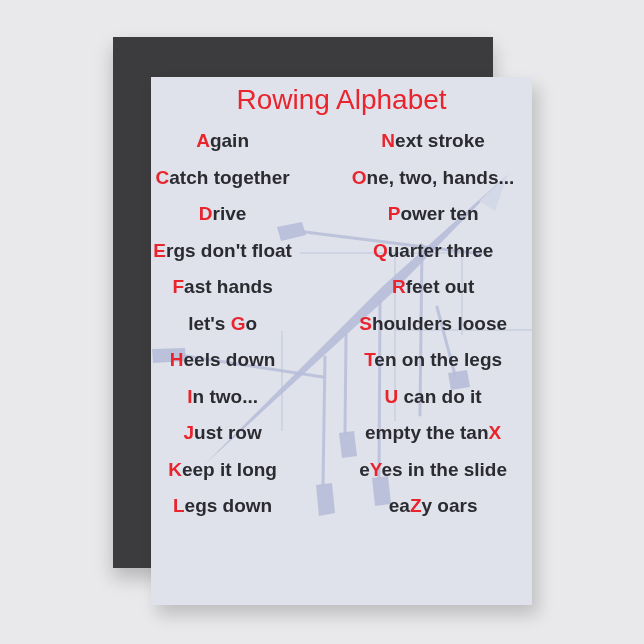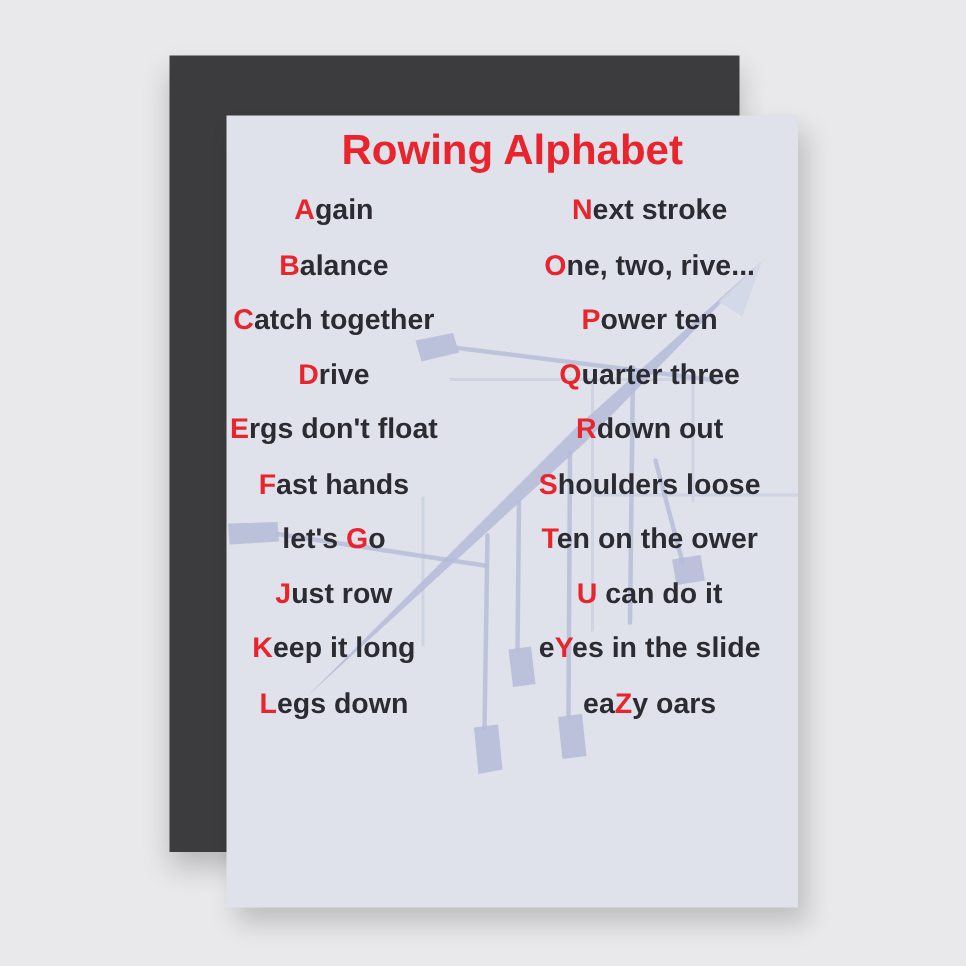--- a/index.html
+++ b/index.html
@@ -26,21 +26,21 @@
     overflow:hidden;
   }
   .boat-svg{position:absolute;left:0;top:0;width:381px;height:528px;}
   .hull{fill:var(--boat);opacity:.85;}
   .bow-hi{fill:var(--boat-light);opacity:.9;}
   .oar-blade{fill:var(--boat);opacity:.85;}
   .oar-shaft{stroke:var(--boat);stroke-width:3;opacity:.8;fill:none;stroke-linecap:round;}
   .lane{stroke:var(--lane-line);stroke-width:2;opacity:.85;fill:none;}
   .title{
     position:relative;margin:0;padding-top:8px;height:30px;line-height:30px;
-    text-align:center;font-size:28px;font-weight:bold;color:var(--accent-red);
+    text-align:center;font-size:28px;font-weight:normal;color:var(--accent-red);
   }
   .cols{position:relative;display:flex;margin-top:8px;}
   .col{display:flex;flex-direction:column;}
   .col-left{width:42%;}
   .col-right{width:58%;margin-left:40px;}
   .entry{
     height:36.5px;line-height:36.5px;text-align:center;
     font-size:19px;font-weight:bold;color:var(--text);white-space:nowrap;
   }
   .entry .red{color:var(--accent-red);}
@@ -82,37 +82,39 @@
       <polygon class="hull" points="357,97 232,209 54,387 240,217"></polygon>
       <polygon class="bow-hi" points="357,97 328,124 344,134"></polygon>
     </g>
   </svg>
 
   <h1 class="title">Rowing Alphabet</h1>
 
   <div class="cols">
     <div class="col col-left">
         <div class="entry"><span></span><span class="red">A</span><span>gain</span></div>
-        <div class="entry"><span></span><span class="red">B</span><span>alance</span></div>
         <div class="entry"><span></span><span class="red">C</span><span>atch together</span></div>
         <div class="entry"><span></span><span class="red">D</span><span>rive</span></div>
         <div class="entry"><span></span><span class="red">E</span><span>rgs don't float</span></div>
         <div class="entry"><span></span><span class="red">F</span><span>ast hands</span></div>
         <div class="entry"><span>let's </span><span class="red">G</span><span>o</span></div>
+        <div class="entry"><span></span><span class="red">H</span><span>eels down</span></div>
+        <div class="entry"><span></span><span class="red">I</span><span>n two...</span></div>
         <div class="entry"><span></span><span class="red">J</span><span>ust row</span></div>
         <div class="entry"><span></span><span class="red">K</span><span>eep it long</span></div>
         <div class="entry"><span></span><span class="red">L</span><span>egs down</span></div>
       </div>
     <div class="col col-right">
         <div class="entry"><span></span><span class="red">N</span><span>ext stroke</span></div>
-        <div class="entry"><span></span><span class="red">O</span><span>ne, two, rive...</span></div>
+        <div class="entry"><span></span><span class="red">O</span><span>ne, two, hands...</span></div>
         <div class="entry"><span></span><span class="red">P</span><span>ower ten</span></div>
         <div class="entry"><span></span><span class="red">Q</span><span>uarter three</span></div>
-        <div class="entry"><span></span><span class="red">R</span><span>down out</span></div>
+        <div class="entry"><span></span><span class="red">R</span><span>feet out</span></div>
         <div class="entry"><span></span><span class="red">S</span><span>houlders loose</span></div>
-        <div class="entry"><span></span><span class="red">T</span><span>en on the ower</span></div>
+        <div class="entry"><span></span><span class="red">T</span><span>en on the legs</span></div>
         <div class="entry"><span></span><span class="red">U</span><span> can do it</span></div>
+        <div class="entry"><span>empty the tan</span><span class="red">X</span><span></span></div>
         <div class="entry"><span>e</span><span class="red">Y</span><span>es in the slide</span></div>
         <div class="entry"><span>ea</span><span class="red">Z</span><span>y oars</span></div>
       </div>
   </div>
 
 </div>
 
 </body></html>

